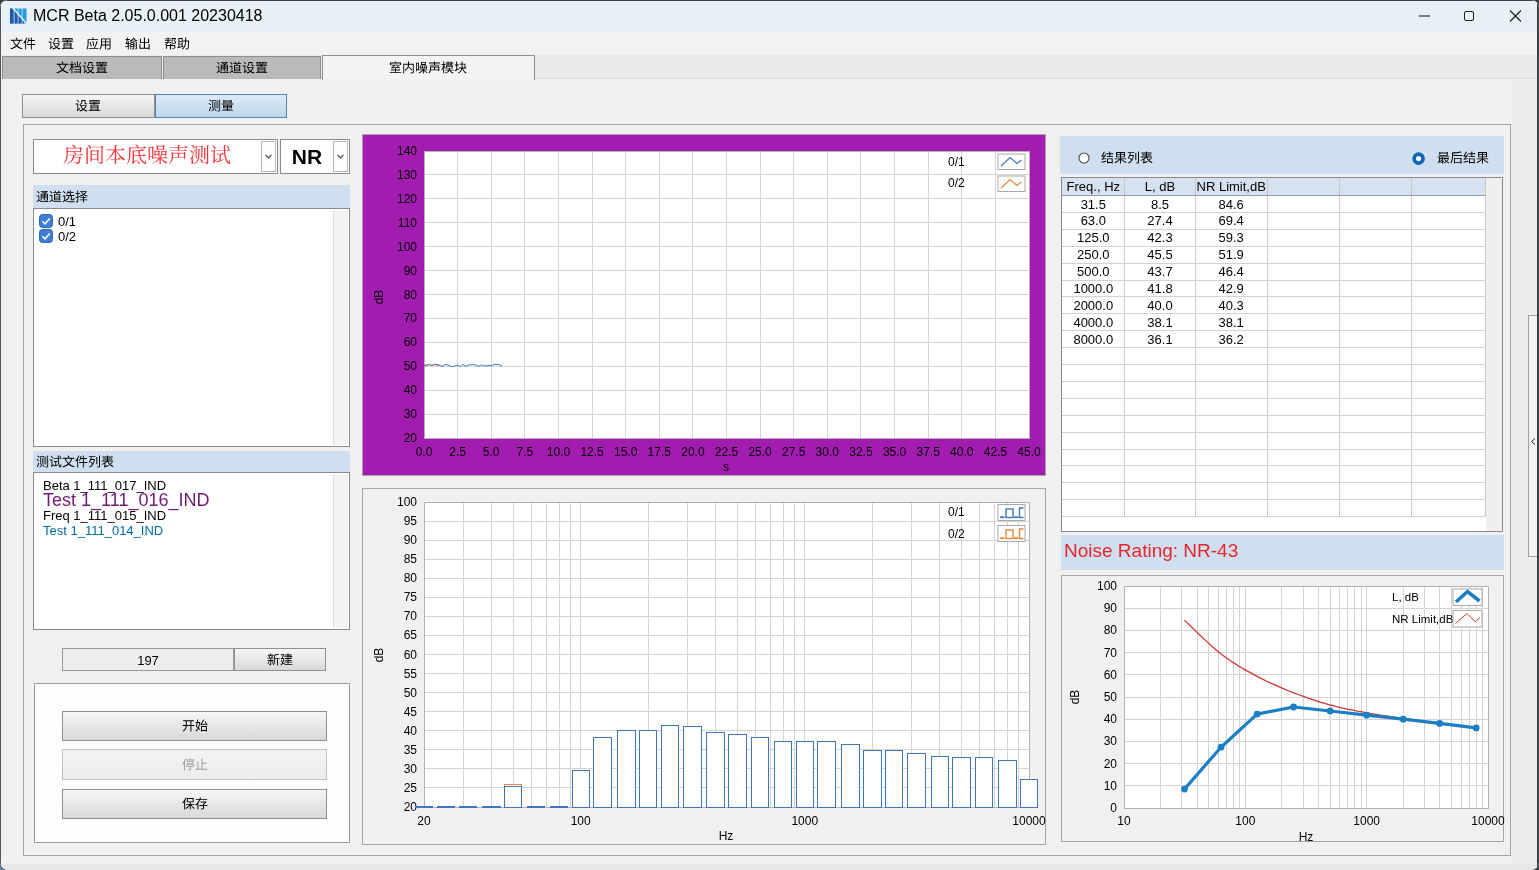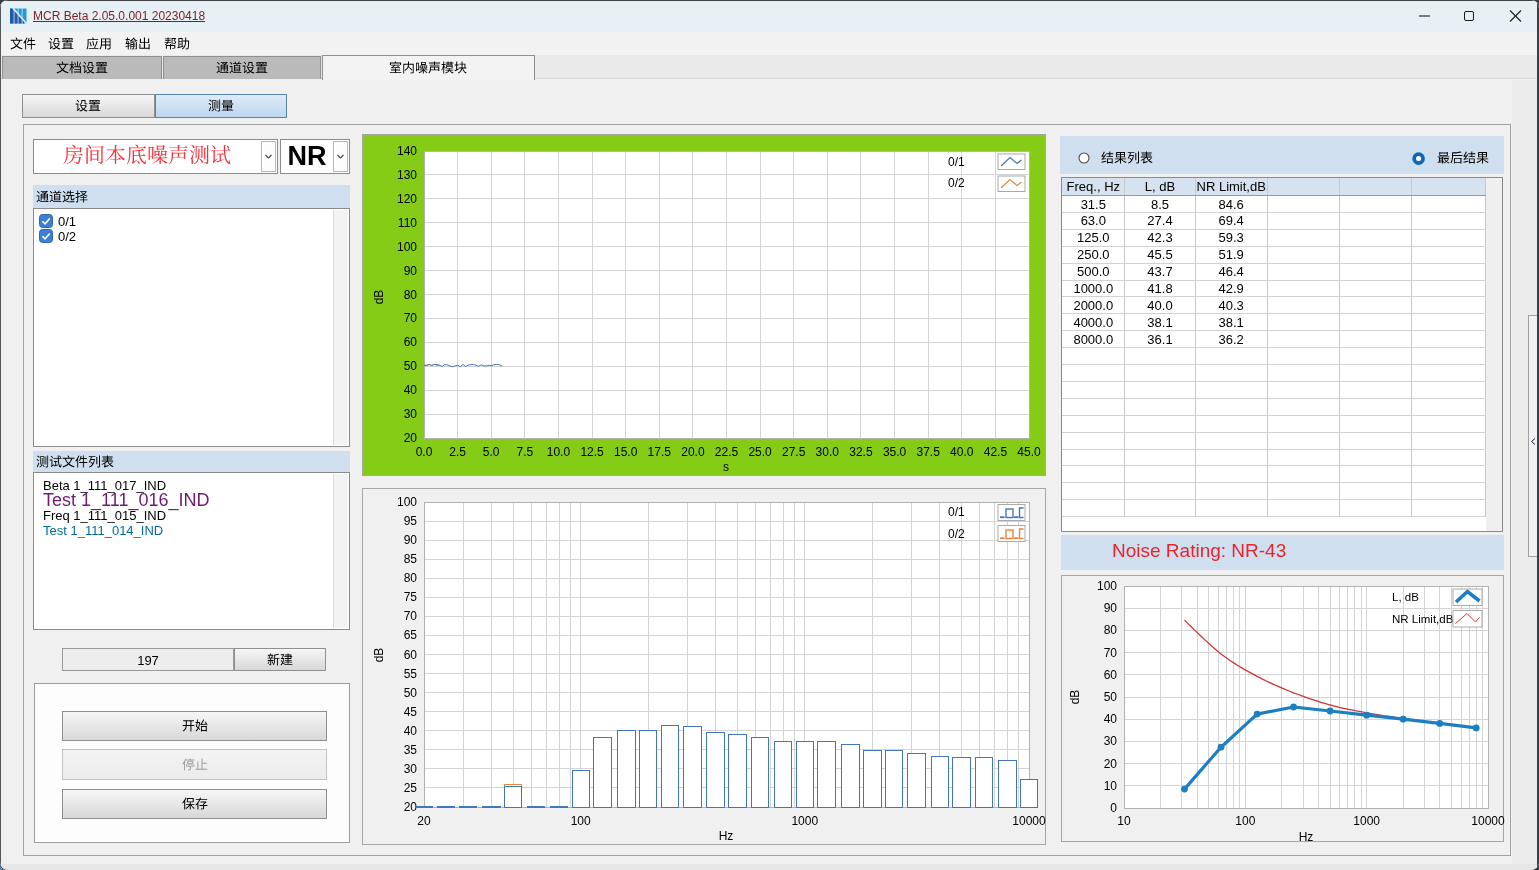--- a/index.html
+++ b/index.html
@@ -27,21 +27,21 @@
     <svg class="abs" style="left:10px;top:8px" width="17" height="16" viewBox="0 0 17 16">
 <rect x="0" y="0.5" width="16.5" height="15" fill="#2498dd"></rect>
 <polygon points="0,0.5 3,0.5 14,12.5 14,15.5 0,15.5" fill="#1d5cad"></polygon>
 <line x1="2.8" y1="0" x2="16.8" y2="15.8" stroke="#e7f0f4" stroke-width="1.5"></line>
 <g stroke="#e7f0f4" stroke-width="1" opacity="0.75">
 <line x1="4.1" y1="0" x2="4.1" y2="16"></line>
         <line x1="8.1" y1="0" x2="8.1" y2="16"></line>
 <line x1="12.1" y1="0" x2="12.1" y2="16"></line>
       </g>
     </svg>
-    <div class="txt" style="left:33px;top:8px;font-size:12px;line-height:16px;color:#7f1d1d;text-decoration:underline;">MCR Beta 2.05.0.001 20230418</div>
+    <div class="txt" style="left:33px;top:8px;font-size:16px;line-height:16px;color:#000000;">MCR Beta 2.05.0.001 20230418</div>
     <svg class="abs" style="left:1410px;top:0" width="120" height="32" viewBox="0 0 120 32">
 <line x1="9" y1="16" x2="20" y2="16" stroke="#1a1a1a" stroke-width="1.1"></line>
 <rect x="54.5" y="11.5" width="9" height="9" rx="1.5" fill="none" stroke="#1a1a1a" stroke-width="1"></rect>
 <line x1="100" y1="10.5" x2="111" y2="21.5" stroke="#1a1a1a" stroke-width="1.1"></line>
 <line x1="111" y1="10.5" x2="100" y2="21.5" stroke="#1a1a1a" stroke-width="1.1"></line>
     </svg>
     <div id="menubar"></div>
     <svg style="position:absolute;left:10px;top:37px;overflow:visible" width="26" height="16">
       <path transform="translate(0,11.4)" d="M5.5 -10.7C5.9 -10.1 6.3 -9.2 6.5 -8.7L7.5 -9C7.4 -9.5 6.9 -10.4 6.5 -11ZM0.7 -8.6V-7.7H2.7C3.4 -5.7 4.5 -4 5.8 -2.6C4.4 -1.4 2.6 -0.5 0.5 0.1C0.7 0.3 1 0.8 1.1 1C3.2 0.3 5.1 -0.6 6.5 -1.9C8 -0.6 9.8 0.4 11.9 0.9C12.1 0.7 12.3 0.3 12.6 0.1C10.5 -0.5 8.7 -1.4 7.3 -2.6C8.6 -4 9.6 -5.6 10.3 -7.7H12.4V-8.6ZM6.6 -3.3C5.3 -4.5 4.4 -6 3.7 -7.7H9.2C8.6 -5.9 7.7 -4.5 6.6 -3.3Z M17.1 -4.4V-3.5H20.9V1H21.8V-3.5H25.4V-4.4H21.8V-7.3H24.8V-8.3H21.8V-10.8H20.9V-8.3H19.1C19.3 -8.8 19.4 -9.5 19.6 -10.1L18.6 -10.3C18.3 -8.6 17.8 -6.9 17 -5.8C17.3 -5.7 17.7 -5.5 17.8 -5.3C18.2 -5.9 18.5 -6.6 18.8 -7.3H20.9V-4.4ZM16.5 -10.9C15.8 -8.9 14.6 -7 13.4 -5.7C13.6 -5.5 13.9 -5 14 -4.7C14.4 -5.2 14.8 -5.7 15.2 -6.2V1H16.1V-7.8C16.6 -8.7 17 -9.6 17.4 -10.6Z" fill="#000"></path>
     </svg>
@@ -87,21 +87,21 @@
     </div>
     <svg style="position:absolute;left:63.0px;top:143.8px;overflow:visible" width="168" height="26">
       <path transform="translate(0,18.5)" d="M10.3 -10.6 10.1 -10.5C10.7 -9.9 11.6 -8.9 11.9 -8.1C13.3 -7.3 14.3 -9.9 10.3 -10.6ZM9.1 -17.8 8.8 -17.6C9.7 -16.9 10.9 -15.8 11.4 -14.9C12.8 -14.2 13.5 -16.9 9.1 -17.8ZM18 -9 17.1 -7.8H5.2L5.4 -7.2H10C9.8 -4.2 9.1 -1.2 3.8 1.2L4.1 1.6C8.5 -0 10.3 -2.1 11 -4.4H16.1C15.9 -2.3 15.5 -0.7 15.1 -0.3C14.9 -0.2 14.7 -0.1 14.3 -0.1C13.8 -0.1 12 -0.3 11 -0.4L11 -0C11.9 0.1 12.9 0.3 13.2 0.5C13.5 0.8 13.7 1.1 13.7 1.5C14.5 1.5 15.4 1.3 15.9 0.9C16.7 0.3 17.3 -1.7 17.5 -4.3C17.9 -4.3 18.2 -4.4 18.3 -4.6L16.8 -5.9L16 -5H11.2C11.4 -5.7 11.4 -6.4 11.5 -7.2H19.3C19.6 -7.2 19.8 -7.3 19.9 -7.5C19.2 -8.1 18 -9 18 -9ZM4.8 -11.5V-14.1H16.9V-11.5ZM3.5 -14.9V-9.8C3.5 -5.9 3.1 -1.9 0.4 1.4L0.7 1.6C4.5 -1.5 4.8 -6.2 4.8 -9.9V-10.8H16.9V-10H17.1C17.5 -10 18.2 -10.3 18.2 -10.4V-13.9C18.6 -13.9 18.9 -14.1 19 -14.2L17.4 -15.5L16.7 -14.7H5.1L3.5 -15.4Z M24.7 -17.7 24.5 -17.6C25.4 -16.6 26.6 -15.1 27 -13.9C28.5 -12.9 29.5 -16 24.7 -17.7ZM25.5 -14.6 23.4 -14.9V1.6H23.7C24.2 1.6 24.8 1.3 24.8 1.1V-14C25.3 -14.1 25.5 -14.3 25.5 -14.6ZM34.1 -3.7H28.8V-7.4H34.1ZM27.5 -12.6V-1.1H27.7C28.4 -1.1 28.8 -1.4 28.8 -1.6V-3.1H34.1V-1.4H34.3C34.8 -1.4 35.4 -1.8 35.4 -2V-11.1C35.8 -11.2 36.1 -11.3 36.2 -11.5L34.6 -12.7L33.9 -11.9H29ZM34.1 -11.3V-8H28.8V-11.3ZM38.1 -15.8H29.1L29.3 -15.2H38.3V-0.7C38.3 -0.3 38.2 -0.1 37.7 -0.1C37.3 -0.1 34.8 -0.4 34.8 -0.4V0C35.9 0.1 36.5 0.3 36.8 0.5C37.1 0.8 37.3 1.1 37.3 1.6C39.4 1.3 39.6 0.6 39.6 -0.5V-15C40.1 -15 40.4 -15.2 40.6 -15.4L38.8 -16.7Z M59.6 -14.3 58.5 -13H53.2V-16.8C53.7 -16.9 53.9 -17.1 53.9 -17.4L51.8 -17.6V-13H43.5L43.7 -12.3H50.7C49.2 -8.3 46.3 -4.3 42.7 -1.6L43 -1.3C46.9 -3.7 49.9 -7.1 51.8 -10.9V-3.6H47.2L47.4 -3H51.8V1.6H52C52.6 1.6 53.2 1.3 53.2 1.1V-3H57.4C57.7 -3 57.8 -3.1 57.9 -3.3C57.2 -4 56.1 -4.9 56.1 -4.9L55.1 -3.6H53.2V-12.3C54.8 -7.8 57.6 -4.1 60.7 -2C60.9 -2.7 61.4 -3.2 62.1 -3.2L62.1 -3.4C58.9 -5 55.5 -8.5 53.6 -12.3H61C61.3 -12.3 61.5 -12.5 61.6 -12.7C60.8 -13.4 59.6 -14.3 59.6 -14.3Z M72.4 -17.9 72.2 -17.7C73 -17.1 73.8 -16 74.2 -15.2C75.6 -14.3 76.6 -17.2 72.4 -17.9ZM73.8 -1.7 73.6 -1.5C74.4 -0.8 75.4 0.4 75.6 1.3C76.9 2.3 78 -0.4 73.8 -1.7ZM81.3 -16.2 80.3 -14.9H67.7L66.1 -15.6V-9.6C66.1 -5.8 65.9 -1.8 63.9 1.5L64.2 1.7C67.2 -1.5 67.4 -6.1 67.4 -9.6V-14.3H82.7C82.9 -14.3 83.1 -14.4 83.2 -14.6C82.5 -15.3 81.3 -16.2 81.3 -16.2ZM80.8 -8.4 79.9 -7.2H77.2C76.9 -8.7 76.7 -10.1 76.7 -11.6C78 -11.7 79.3 -11.9 80.3 -12.1C80.8 -11.8 81.1 -11.8 81.4 -12L79.9 -13.4C78 -12.8 74.5 -12.1 71.5 -11.7L69.6 -12.3V-1.1C69.6 -0.8 69.5 -0.6 68.8 -0.1L70 1.5C70.1 1.4 70.3 1.2 70.4 0.9C72.1 -0.6 73.7 -2.1 74.5 -2.9L74.4 -3.1C73.2 -2.4 71.9 -1.6 71 -1.1V-6.6H76C76.7 -3.5 78.1 -0.8 80.6 0.8C81.5 1.4 82.6 1.8 83 1.2C83.2 0.9 83.1 0.6 82.6 0L82.9 -2.6L82.6 -2.6C82.4 -1.9 82.1 -1.1 81.9 -0.7C81.8 -0.4 81.6 -0.4 81.3 -0.5C79.3 -1.7 78 -4 77.3 -6.6H82.1C82.4 -6.6 82.6 -6.7 82.6 -6.9C81.9 -7.6 80.8 -8.4 80.8 -8.4ZM71 -9.8V-11.2C72.4 -11.2 73.9 -11.3 75.3 -11.4C75.4 -10 75.6 -8.5 75.8 -7.2H71Z M98.1 -11.4V-6.9L96.5 -7.1V-4.9H90.8L91 -4.3H95.5C94.1 -2.2 91.9 -0.4 89.2 0.9L89.4 1.3C92.4 0.2 94.9 -1.4 96.5 -3.4V1.6H96.8C97.3 1.6 97.8 1.3 97.8 1.2V-4.1C99.1 -1.8 101.1 0 103.2 1.1C103.4 0.4 103.8 0 104.4 -0.1L104.4 -0.3C102.3 -1 99.8 -2.5 98.3 -4.3H103.7C104 -4.3 104.2 -4.4 104.2 -4.7C103.6 -5.3 102.5 -6.1 102.5 -6.1L101.5 -4.9H97.8V-6.4C98 -6.5 98.1 -6.5 98.1 -6.6V-6.5H98.3C98.8 -6.5 99.3 -6.8 99.3 -6.9V-7.6H102.1V-6.6H102.3C102.7 -6.6 103.3 -6.9 103.3 -7V-10.5C103.7 -10.6 104.1 -10.8 104.2 -10.9L102.6 -12.1L101.9 -11.4H99.4L98.1 -11.9ZM89.1 -14.6V-6H86.8V-14.6ZM85.6 -15.2V-2.5H85.8C86.4 -2.5 86.8 -2.8 86.8 -2.9V-5.4H89.1V-3.6H89.2C89.7 -3.6 90.3 -3.9 90.3 -4.1V-14.4C90.7 -14.4 91 -14.6 91.2 -14.8L89.6 -16L88.9 -15.2H86.9L85.6 -15.9ZM99.8 -16V-13.7H94.9V-16ZM93.7 -16.7V-12.2H93.9C94.4 -12.2 94.9 -12.5 94.9 -12.6V-13.1H99.8V-12.3H100C100.4 -12.3 101.1 -12.6 101.1 -12.7V-15.8C101.5 -15.9 101.8 -16 102 -16.2L100.3 -17.4L99.6 -16.7H95L93.7 -17.3ZM95.2 -10.8V-8.2H92.6V-10.8ZM91.4 -11.4V-6.4H91.6C92.1 -6.4 92.6 -6.7 92.6 -6.8V-7.6H95.2V-6.6H95.4C95.8 -6.6 96.4 -7 96.5 -7.1V-10.5C96.9 -10.6 97.2 -10.8 97.3 -10.9L95.7 -12.1L95 -11.4H92.7L91.4 -11.9ZM102.1 -10.8V-8.2H99.3V-10.8Z M108.7 -9.7V-6.6C108.7 -3.9 108.3 -0.9 105.8 1.4L106.1 1.7C108.9 -0.1 109.7 -2.6 110 -4.9H120.9V-3.5H121.1C121.5 -3.5 122.2 -3.8 122.2 -3.9V-8.9C122.6 -9 122.9 -9.2 123 -9.3L121.4 -10.6L120.7 -9.7H110.3L108.7 -10.5ZM110 -5.5 110.1 -6.7V-9.1H114.8V-5.5ZM116.2 -5.5V-9.1H120.9V-5.5ZM114.8 -17.6V-15.3H106.2L106.4 -14.7H114.8V-12.3H107.5L107.7 -11.7H123.4C123.7 -11.7 123.8 -11.8 123.9 -12C123.2 -12.7 122.1 -13.5 122.1 -13.5L121 -12.3H116.2V-14.7H124.2C124.5 -14.7 124.7 -14.8 124.7 -15.1C124 -15.7 122.8 -16.6 122.8 -16.6L121.7 -15.3H116.2V-16.8C116.7 -16.9 116.9 -17.1 116.9 -17.4Z M137.4 -13.1 135.3 -13.7C135.3 -5.2 135.4 -1.4 130.9 1.3L131.2 1.7C136.6 -0.8 136.4 -5 136.6 -12.7C137.1 -12.7 137.3 -12.9 137.4 -13.1ZM136.4 -3.9 136.1 -3.7C137.2 -2.8 138.4 -1.1 138.7 0.2C140.2 1.2 141.2 -2 136.4 -3.9ZM132.6 -16.7V-4.2H132.7C133.4 -4.2 133.7 -4.5 133.7 -4.6V-15.5H138.3V-4.6H138.5C139 -4.6 139.5 -4.9 139.5 -5V-15.4C140 -15.4 140.2 -15.5 140.4 -15.7L138.9 -16.9L138.2 -16.1H134ZM145.9 -17 143.9 -17.2V-0.4C143.9 -0.1 143.8 0 143.5 0C143.1 0 141.2 -0.2 141.2 -0.2V0.2C142 0.3 142.5 0.4 142.8 0.7C143.1 0.9 143.2 1.2 143.2 1.6C145 1.4 145.2 0.8 145.2 -0.3V-16.4C145.7 -16.5 145.9 -16.7 145.9 -17ZM143.1 -14.6 141.1 -14.8V-3H141.4C141.8 -3 142.3 -3.3 142.3 -3.5V-14C142.8 -14.1 143 -14.3 143.1 -14.6ZM128 -4.3C127.8 -4.3 127.2 -4.3 127.2 -4.3V-3.8C127.6 -3.8 127.9 -3.7 128.2 -3.5C128.6 -3.2 128.7 -1.5 128.4 0.6C128.4 1.3 128.7 1.6 129.1 1.6C129.8 1.6 130.2 1.1 130.2 0.2C130.3 -1.5 129.7 -2.5 129.7 -3.5C129.7 -4 129.8 -4.6 129.9 -5.3C130.1 -6.3 131.4 -10.9 132 -13.4L131.6 -13.5C128.8 -5.4 128.8 -5.4 128.5 -4.7C128.4 -4.3 128.3 -4.3 128 -4.3ZM127 -12.6 126.8 -12.5C127.5 -11.8 128.4 -10.7 128.7 -9.8C130.1 -9 131.1 -11.7 127 -12.6ZM128.4 -17.4 128.2 -17.2C129 -16.6 130.1 -15.5 130.4 -14.5C131.9 -13.6 132.8 -16.6 128.4 -17.4Z M163.7 -16.9 163.4 -16.8C164 -16.1 164.7 -15 164.9 -14.1C166.1 -13.1 167.4 -15.6 163.7 -16.9ZM149.2 -17.5 149 -17.3C149.9 -16.4 151 -14.7 151.3 -13.5C152.8 -12.5 153.8 -15.5 149.2 -17.5ZM151.8 -11.2C152.2 -11.2 152.5 -11.4 152.6 -11.5L151.2 -12.7L150.5 -11.9H147.8L148 -11.3H150.5V-1.9C150.5 -1.5 150.4 -1.4 149.7 -1L150.6 0.7C150.8 0.6 151.1 0.3 151.2 -0.1C152.7 -1.6 154 -3.2 154.7 -4L154.4 -4.2L151.8 -2.2ZM159.5 -9.7 158.6 -8.7H153.7L153.9 -8H156.6V-2.1C155.1 -1.7 154 -1.4 153.3 -1.3L154.1 0.3C154.3 0.2 154.4 0 154.5 -0.2C157.4 -1.3 159.6 -2.3 161.2 -3L161.1 -3.3L157.9 -2.4V-8H160.5C160.8 -8 160.9 -8.1 161 -8.4C160.4 -9 159.5 -9.7 159.5 -9.7ZM165.6 -13.8 164.6 -12.6H162.2C162.2 -13.9 162.2 -15.3 162.2 -16.6C162.7 -16.7 162.9 -16.9 162.9 -17.2L160.8 -17.5C160.8 -15.8 160.8 -14.2 160.8 -12.6H153.4L153.6 -12H160.9C161.1 -6.2 162 -1.7 164.8 0.7C165.5 1.4 166.7 1.9 167.2 1.3C167.4 1.1 167.3 0.8 166.8 -0L167.1 -3.2L166.9 -3.2C166.6 -2.4 166.3 -1.4 166.1 -0.9C165.9 -0.5 165.8 -0.4 165.5 -0.7C163.1 -2.6 162.4 -7 162.2 -12H166.8C167.1 -12 167.3 -12.1 167.4 -12.3C166.7 -13 165.6 -13.8 165.6 -13.8Z" fill="#f5333a"></path>
     </svg>
     <div class="abs" style="left:280px;top:139px;width:70px;height:35px;background:#fff;border:1px solid #8b8b8b"></div>
     <div class="abs" style="left:333px;top:141px;width:15px;height:31px;background:#fdfdfd;border:1px solid #b8b8b8">
       <svg width="13" height="29" viewBox="0 0 13 29">
         <path d="M3.5 13 L6.5 16 L9.5 13" fill="none" stroke="#444" stroke-width="1.1"></path>
       </svg>
     </div>
-    <div class="txt" style="left:307px;top:155.5px;font-size:27px;line-height:21px;color:#000;transform:translate(-50%,-50%);font-weight:bold">NR</div>
+    <div class="txt" style="left:307px;top:155.5px;font-size:21px;line-height:21px;color:#000;transform:translate(-50%,-50%);font-weight:bold">NR</div>
     <div class="hdr" style="left:33px;top:185px;width:317px;height:23px"></div>
     <svg style="position:absolute;left:36px;top:189.5px;overflow:visible" width="52" height="16">
       <path transform="translate(0,11.4)" d="M0.8 -9.8C1.6 -9.2 2.6 -8.2 3.1 -7.6L3.8 -8.3C3.3 -8.9 2.3 -9.8 1.5 -10.4ZM3.3 -6H0.6V-5.1H2.4V-1.4C1.8 -1.2 1.2 -0.6 0.5 0.1L1.1 0.9C1.8 0 2.4 -0.7 2.9 -0.7C3.2 -0.7 3.6 -0.3 4.1 0C5 0.6 6.1 0.7 7.7 0.7C9.1 0.7 11.4 0.7 12.3 0.6C12.3 0.4 12.5 -0.1 12.6 -0.3C11.3 -0.2 9.3 -0.1 7.7 -0.1C6.3 -0.1 5.2 -0.2 4.3 -0.7C3.9 -1 3.6 -1.3 3.3 -1.4ZM4.7 -10.4V-9.7H10.2C9.7 -9.3 9 -8.9 8.4 -8.6C7.7 -8.8 7.1 -9.1 6.5 -9.3L5.9 -8.8C6.7 -8.5 7.6 -8 8.4 -7.7H4.7V-0.9H5.6V-3.1H7.8V-1H8.7V-3.1H11V-1.9C11 -1.7 10.9 -1.7 10.8 -1.7C10.6 -1.7 10.1 -1.7 9.4 -1.7C9.6 -1.5 9.7 -1.1 9.7 -0.9C10.6 -0.9 11.1 -0.9 11.5 -1C11.8 -1.2 11.9 -1.4 11.9 -1.9V-7.7H10.2C10 -7.8 9.6 -8 9.3 -8.2C10.2 -8.7 11.2 -9.3 11.9 -10L11.3 -10.5L11.1 -10.4ZM11 -6.9V-5.8H8.7V-6.9ZM5.6 -5H7.8V-3.8H5.6ZM5.6 -5.8V-6.9H7.8V-5.8ZM11 -5V-3.8H8.7V-5Z M13.8 -9.9C14.5 -9.3 15.3 -8.3 15.7 -7.7L16.5 -8.3C16.1 -8.9 15.3 -9.8 14.6 -10.4ZM18.9 -4.8H23.3V-3.7H18.9ZM18.9 -3H23.3V-1.9H18.9ZM18.9 -6.6H23.3V-5.5H18.9ZM18 -7.3V-1.2H24.2V-7.3H21.1C21.3 -7.6 21.4 -8 21.6 -8.4H25.3V-9.2H22.9C23.2 -9.6 23.5 -10.2 23.8 -10.6L22.9 -10.9C22.7 -10.4 22.2 -9.7 21.9 -9.2H19.5L20.1 -9.5C20 -9.9 19.6 -10.5 19.2 -11L18.4 -10.6C18.7 -10.2 19.1 -9.6 19.3 -9.2H17V-8.4H20.5C20.4 -8 20.3 -7.6 20.2 -7.3ZM16.4 -6.3H13.7V-5.4H15.5V-1.3C14.9 -1.1 14.2 -0.6 13.5 0.1L14.2 0.9C14.8 0.1 15.5 -0.6 16 -0.6C16.2 -0.6 16.7 -0.2 17.2 0.1C18.1 0.6 19.2 0.7 20.8 0.7C22 0.7 24.3 0.7 25.2 0.6C25.2 0.3 25.4 -0.1 25.5 -0.4C24.2 -0.2 22.3 -0.1 20.8 -0.1C19.4 -0.1 18.3 -0.2 17.4 -0.7C17 -0.9 16.7 -1.2 16.4 -1.3Z M26.8 -9.9C27.5 -9.3 28.4 -8.4 28.8 -7.8L29.6 -8.4C29.2 -9 28.3 -9.9 27.5 -10.5ZM31.8 -10.5C31.5 -9.4 30.9 -8.2 30.2 -7.5C30.5 -7.3 30.9 -7.1 31.1 -6.9C31.4 -7.3 31.7 -7.8 31.9 -8.3H33.8V-6.4H30.2V-5.5H32.5C32.3 -3.8 31.8 -2.6 29.8 -1.9C30 -1.7 30.3 -1.3 30.4 -1.1C32.6 -1.9 33.2 -3.4 33.5 -5.5H34.8V-2.5C34.8 -1.5 35 -1.2 36 -1.2C36.2 -1.2 37.1 -1.2 37.3 -1.2C38.1 -1.2 38.4 -1.6 38.5 -3.3C38.2 -3.3 37.8 -3.5 37.6 -3.7C37.6 -2.3 37.5 -2.1 37.2 -2.1C37 -2.1 36.3 -2.1 36.2 -2.1C35.8 -2.1 35.8 -2.2 35.8 -2.5V-5.5H38.4V-6.4H34.8V-8.3H37.8V-9.1H34.8V-10.9H33.8V-9.1H32.3C32.5 -9.5 32.6 -9.9 32.7 -10.3ZM29.3 -5.9H26.7V-5H28.3V-1.1C27.8 -0.8 27.2 -0.4 26.6 0.2L27.2 1C28 0.2 28.7 -0.4 29.2 -0.4C29.4 -0.4 29.8 -0.1 30.4 0.2C31.2 0.8 32.3 0.9 33.8 0.9C35.1 0.9 37.3 0.8 38.3 0.8C38.3 0.5 38.5 -0 38.6 -0.3C37.3 -0.1 35.3 -0 33.8 -0C32.4 -0 31.3 -0.1 30.5 -0.6C29.9 -1 29.6 -1.3 29.3 -1.3Z M41.3 -10.9V-8.3H39.6V-7.4H41.3V-4.6C40.6 -4.4 40 -4.2 39.5 -4.1L39.7 -3.1L41.3 -3.7V-0.2C41.3 0 41.2 0.1 41.1 0.1C40.9 0.1 40.4 0.1 39.9 0.1C40 0.3 40.1 0.7 40.1 1C41 1 41.5 1 41.8 0.8C42.1 0.7 42.2 0.4 42.2 -0.2V-4L43.8 -4.5L43.6 -5.4L42.2 -4.9V-7.4H43.8V-8.3H42.2V-10.9ZM49.5 -9.3C49 -8.7 48.3 -8.1 47.6 -7.6C46.9 -8.1 46.4 -8.7 45.9 -9.3ZM44.1 -10.2V-9.3H45C45.5 -8.5 46.1 -7.7 46.9 -7.1C45.8 -6.5 44.7 -6 43.6 -5.7C43.8 -5.5 44 -5.2 44.1 -4.9C45.3 -5.3 46.5 -5.8 47.6 -6.5C48.6 -5.8 49.8 -5.3 51.1 -4.9C51.2 -5.2 51.5 -5.6 51.7 -5.7C50.4 -6 49.3 -6.4 48.4 -7C49.4 -7.8 50.3 -8.8 50.8 -9.9L50.2 -10.3L50.1 -10.2ZM47.1 -5.4V-4.2H44.4V-3.3H47.1V-2H43.8V-1.1H47.1V1.1H48V-1.1H51.4V-2H48V-3.3H50.5V-4.2H48V-5.4Z" fill="#000"></path>
     </svg>
     <div class="lst" style="left:33px;top:208px;width:317px;height:239px">
       <div class="sb"></div>
     </div>
     <svg class="abs" style="left:39px;top:214px" width="14" height="14" viewBox="0 0 14 14">
 <rect x="0.5" y="0.5" width="13" height="13" rx="3" fill="#3e7fd6" stroke="#2f66b0"></rect>
 <path d="M3.4 7.3 L6 9.9 L10.7 4.4" fill="none" stroke="#fff" stroke-width="1.6"></path>
@@ -135,21 +135,21 @@
       <path transform="translate(0,11.4)" d="M8.4 -9.1V-5.4H4.8V-6V-9.1ZM0.7 -5.4V-4.5H3.7C3.6 -2.7 2.9 -1 0.7 0.4C1 0.5 1.3 0.9 1.5 1.1C3.9 -0.4 4.6 -2.5 4.7 -4.5H8.4V1.1H9.4V-4.5H12.3V-5.4H9.4V-9.1H11.9V-10.1H1.2V-9.1H3.8V-6L3.8 -5.4Z M19 -4.3V1H19.9V0.5H23.8V1H24.8V-4.3ZM19.9 -0.4V-3.4H23.8V-0.4ZM18.6 -5.3C19 -5.4 19.5 -5.5 24.3 -5.9C24.5 -5.5 24.7 -5.2 24.8 -5L25.6 -5.4C25.2 -6.4 24.3 -7.9 23.4 -9L22.6 -8.7C23.1 -8.1 23.5 -7.4 23.9 -6.7L19.7 -6.5C20.6 -7.6 21.5 -9.1 22.2 -10.6L21.2 -10.9C20.5 -9.3 19.4 -7.5 19.1 -7.1C18.8 -6.6 18.5 -6.3 18.3 -6.2C18.4 -6 18.5 -5.5 18.6 -5.3ZM15.6 -7.3H17.1C17 -5.7 16.7 -4.3 16.2 -3.1C15.8 -3.5 15.3 -3.8 14.9 -4.1C15.1 -5.1 15.4 -6.2 15.6 -7.3ZM13.8 -3.8C14.5 -3.4 15.2 -2.8 15.8 -2.3C15.2 -1.1 14.5 -0.3 13.5 0.2C13.7 0.4 14 0.8 14.1 1C15.1 0.4 15.9 -0.4 16.5 -1.6C17 -1.1 17.4 -0.7 17.7 -0.3L18.3 -1.1C18 -1.5 17.5 -2 16.9 -2.5C17.5 -4 17.9 -5.8 18.1 -8.2L17.5 -8.3L17.3 -8.3H15.8C16 -9.1 16.1 -10 16.2 -10.8L15.3 -10.9C15.2 -10.1 15.1 -9.2 14.9 -8.3H13.6V-7.3H14.7C14.5 -6 14.1 -4.7 13.8 -3.8Z" fill="#000"></path>
     </svg>
     <div class="btn dis" style="left:62px;top:749px;width:265px;height:31px"></div>
     <svg style="position:absolute;left:181.5px;top:757.9px;overflow:visible" width="26" height="16">
       <path transform="translate(0,11.4)" d="M6.1 -7.5H10.3V-6.4H6.1ZM5.2 -8.2V-5.7H11.3V-8.2ZM4 -4.9V-2.8H4.9V-4.1H11.5V-2.8H12.4V-4.9ZM7.3 -10.7C7.5 -10.4 7.7 -10.1 7.8 -9.8H4.2V-8.9H12.4V-9.8H8.9C8.7 -10.1 8.5 -10.6 8.2 -11ZM5.2 -3.1V-2.3H7.7V-0.1C7.7 0.1 7.7 0.1 7.5 0.2C7.3 0.2 6.5 0.2 5.8 0.1C5.9 0.4 6 0.7 6.1 1C7.1 1 7.7 1 8.2 0.9C8.6 0.7 8.7 0.5 8.7 -0V-2.3H11.2V-3.1ZM3.4 -10.9C2.7 -8.9 1.6 -7 0.4 -5.7C0.6 -5.5 0.9 -5 1 -4.7C1.3 -5.2 1.7 -5.6 2.1 -6.2V1H3V-7.6C3.5 -8.6 3.9 -9.6 4.3 -10.6Z M15.4 -8V-0.6H13.6V0.4H25.3V-0.6H20.5V-5.6H24.8V-6.6H20.5V-10.9H19.5V-0.6H16.4V-8Z" fill="#9b9b9b"></path>
     </svg>
     <div class="btn" style="left:62px;top:789px;width:265px;height:30px"></div>
     <svg style="position:absolute;left:181.5px;top:797.4px;overflow:visible" width="26" height="16">
       <path transform="translate(0,11.4)" d="M5.9 -9.4H10.7V-7H5.9ZM4.9 -10.3V-6.2H7.8V-4.5H4V-3.7H7.2C6.3 -2.3 4.9 -1 3.6 -0.3C3.8 -0.1 4.1 0.2 4.3 0.5C5.6 -0.3 6.9 -1.6 7.8 -3V1H8.7V-3.1C9.6 -1.6 10.9 -0.3 12.1 0.5C12.2 0.2 12.5 -0.1 12.8 -0.3C11.5 -1 10.2 -2.3 9.3 -3.7H12.4V-4.5H8.7V-6.2H11.7V-10.3ZM3.6 -10.9C2.8 -8.9 1.6 -7 0.3 -5.7C0.5 -5.5 0.8 -5 0.8 -4.8C1.3 -5.3 1.8 -5.8 2.2 -6.4V1H3.2V-7.9C3.7 -8.7 4.1 -9.7 4.5 -10.6Z M21 -4.5V-3.5H17.4V-2.5H21V-0.1C21 0.1 20.9 0.1 20.7 0.1C20.5 0.1 19.7 0.1 18.8 0.1C19 0.4 19.1 0.8 19.1 1C20.2 1 21 1 21.4 0.9C21.8 0.7 22 0.5 22 -0.1V-2.5H25.4V-3.5H22V-4.2C22.9 -4.8 23.9 -5.6 24.6 -6.4L24 -6.9L23.8 -6.8H18.5V-5.9H22.9C22.3 -5.4 21.6 -4.9 21 -4.5ZM18 -10.9C17.8 -10.4 17.7 -9.8 17.4 -9.2H13.8V-8.3H17C16.2 -6.5 15 -4.8 13.4 -3.7C13.6 -3.5 13.8 -3.1 13.9 -2.8C14.5 -3.2 15 -3.7 15.4 -4.2V1H16.4V-5.3C17.1 -6.3 17.7 -7.2 18.1 -8.3H25.2V-9.2H18.5C18.7 -9.7 18.9 -10.2 19 -10.7Z" fill="#000"></path>
     </svg>
-    <div class="abs" style="left:362px;top:134px;width:684px;height:342px;background:#84cc16;border:1px solid #a6a6a6">
+    <div class="abs" style="left:362px;top:134px;width:684px;height:342px;background:#a21caf;border:1px solid #a6a6a6">
       <svg style="overflow:visible" width="682" height="340" viewBox="0 0 682 340">
         <rect x="61" y="16" width="605" height="287" fill="#fff"></rect>
         <g shape-rendering="crispEdges">
           <line x1="61.0" y1="16" x2="61.0" y2="303" stroke="#d4d4d4"></line>
           <line x1="94.6" y1="16" x2="94.6" y2="303" stroke="#d4d4d4"></line>
           <line x1="128.2" y1="16" x2="128.2" y2="303" stroke="#d4d4d4"></line>
           <line x1="161.8" y1="16" x2="161.8" y2="303" stroke="#d4d4d4"></line>
           <line x1="195.4" y1="16" x2="195.4" y2="303" stroke="#d4d4d4"></line>
           <line x1="229.1" y1="16" x2="229.1" y2="303" stroke="#d4d4d4"></line>
           <line x1="262.7" y1="16" x2="262.7" y2="303" stroke="#d4d4d4"></line>
@@ -413,21 +413,21 @@
       <text x="99.0" y="132.9" text-anchor="middle" style="font-family:Liberation Sans,sans-serif;font-size:13px;fill:#000">40.0</text>
       <text x="170.2" y="132.9" text-anchor="middle" style="font-family:Liberation Sans,sans-serif;font-size:13px;fill:#000">40.3</text>
       <text x="32.3" y="149.8" text-anchor="middle" style="font-family:Liberation Sans,sans-serif;font-size:13px;fill:#000">4000.0</text>
       <text x="99.0" y="149.8" text-anchor="middle" style="font-family:Liberation Sans,sans-serif;font-size:13px;fill:#000">38.1</text>
       <text x="170.2" y="149.8" text-anchor="middle" style="font-family:Liberation Sans,sans-serif;font-size:13px;fill:#000">38.1</text>
       <text x="32.3" y="166.7" text-anchor="middle" style="font-family:Liberation Sans,sans-serif;font-size:13px;fill:#000">8000.0</text>
       <text x="99.0" y="166.7" text-anchor="middle" style="font-family:Liberation Sans,sans-serif;font-size:13px;fill:#000">36.1</text>
       <text x="170.2" y="166.7" text-anchor="middle" style="font-family:Liberation Sans,sans-serif;font-size:13px;fill:#000">36.2</text>
     </svg>
     <div class="hdr" style="left:1061px;top:535px;width:443px;height:35px"></div>
-    <div class="txt" style="left:1064px;top:539px;font-size:19px;line-height:23px;color:#e8252b;margin-left:48px;">Noise Rating: NR-43</div>
+    <div class="txt" style="left:1064px;top:539px;font-size:19px;line-height:23px;color:#e8252b;">Noise Rating: NR-43</div>
     <div class="abs" style="left:1061px;top:575px;width:443px;height:267px;background:#f0f0f0;border:1px solid #a6a6a6">
       <svg style="overflow:visible" width="441" height="265" viewBox="0 0 441 265">
         <rect x="62" y="10" width="364" height="222" fill="#fff"></rect>
         <g shape-rendering="crispEdges">
           <line x1="62.0" y1="10" x2="62.0" y2="232" stroke="#d4d4d4"></line>
           <line x1="98.5" y1="10" x2="98.5" y2="232" stroke="#d4d4d4"></line>
           <line x1="119.9" y1="10" x2="119.9" y2="232" stroke="#d4d4d4"></line>
           <line x1="135.0" y1="10" x2="135.0" y2="232" stroke="#d4d4d4"></line>
           <line x1="146.8" y1="10" x2="146.8" y2="232" stroke="#d4d4d4"></line>
           <line x1="156.4" y1="10" x2="156.4" y2="232" stroke="#d4d4d4"></line>

